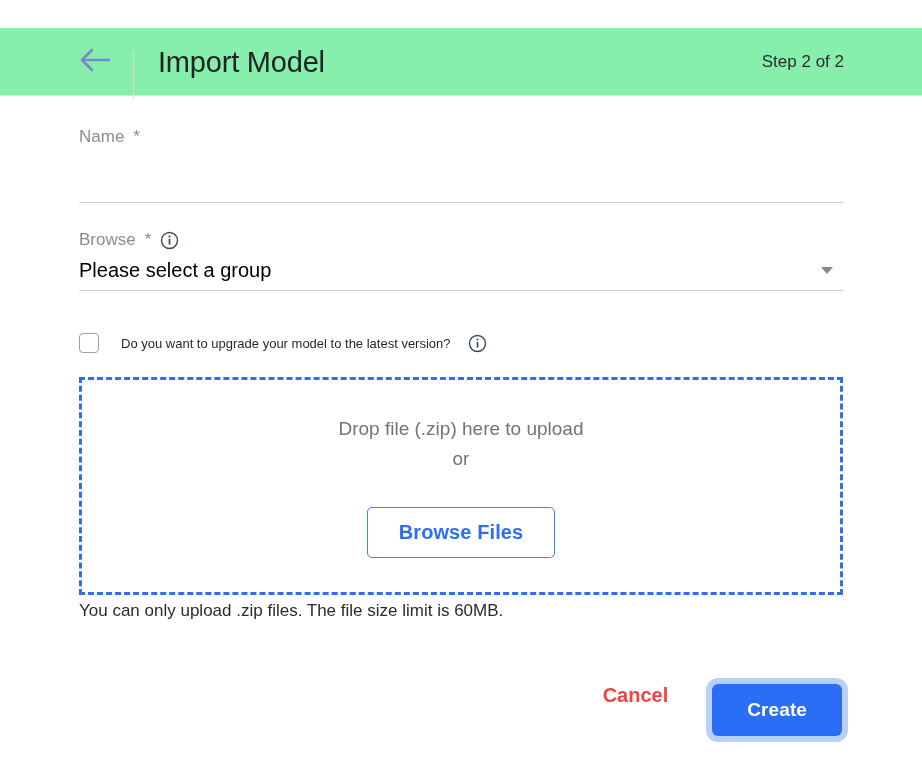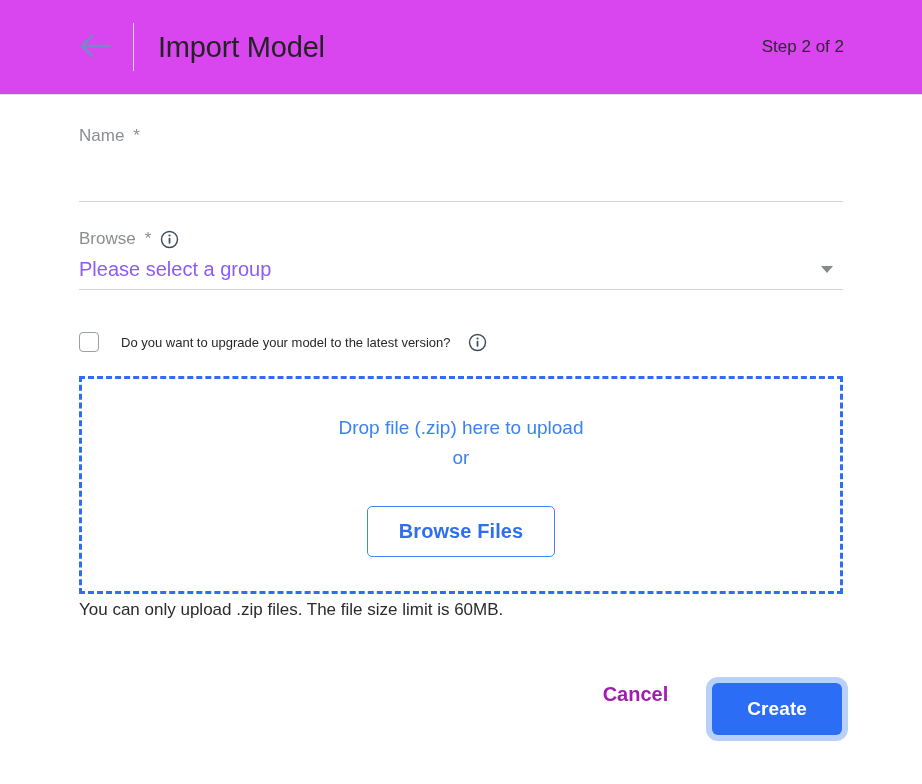--- a/index.html
+++ b/index.html
@@ -11,25 +11,26 @@
     width: 922px;
     height: 784px;
     background: #ffffff;
     font-family: "Liberation Sans", sans-serif;
     overflow: hidden;
   }
 
   
   .header {
     position: relative;
-    height: 95px;
-    background: #d946ef;
+    height: 68px;
+    background: #86efac;
     border-bottom: 1px solid #e2e2e4;
     display: flex;
     align-items: center;
+    margin-top: 28px;
   }
   .back-btn {
     position: absolute;
     left: 76px;
     top: 50%;
     transform: translateY(-50%);
     width: 38px;
     height: 38px;
     display: flex;
     align-items: center;
@@ -107,21 +108,21 @@
   .field-group { margin-top: 27px; }
   .select-wrap {
     position: relative;
     margin-top: 9px;
     border-bottom: 1px solid #d4d4d6;
     padding-bottom: 8px;
     cursor: pointer;
   }
   .select-value {
     font-size: 20px;
-    color: #8b5cf6;
+    color: #000000;
     white-space: nowrap;
   }
   .select-arrow {
     position: absolute;
     right: 10px;
     top: 8px;
     width: 0;
     height: 0;
     border-left: 6px solid transparent;
     border-right: 6px solid transparent;
@@ -170,21 +171,21 @@
     height: 218px;
     border: 3px dashed #2f6fef;
     display: flex;
     flex-direction: column;
     align-items: center;
     justify-content: center;
     cursor: pointer;
   }
   .dropzone-line {
     font-size: 19px;
-    color: #3b82f6;
+    color: #737373;
     line-height: 1.55;
     text-align: center;
   }
   .browse-btn {
     margin-top: 34px;
     padding: 13px 31px;
     border: 1px solid #4285f4;
     border-radius: 5px;
     background: #ffffff;
     color: #2f6fef;
@@ -210,21 +211,21 @@
     margin-top: 33px;
     gap: 40px;
     padding-right: 1px;
   }
   .cancel-btn {
     background: none;
     border: none;
     font-family: "Liberation Sans", sans-serif;
     font-size: 20px;
     font-weight: bold;
-    color: #a21caf;
+    color: #ef4444;
     cursor: pointer;
     padding: 8px 4px;
   }
   .create-btn {
     background: #2b6ef5;
     border: none;
     border-radius: 6px;
     padding: 15px 35px;
     font-family: "Liberation Sans", sans-serif;
     font-size: 19px;

